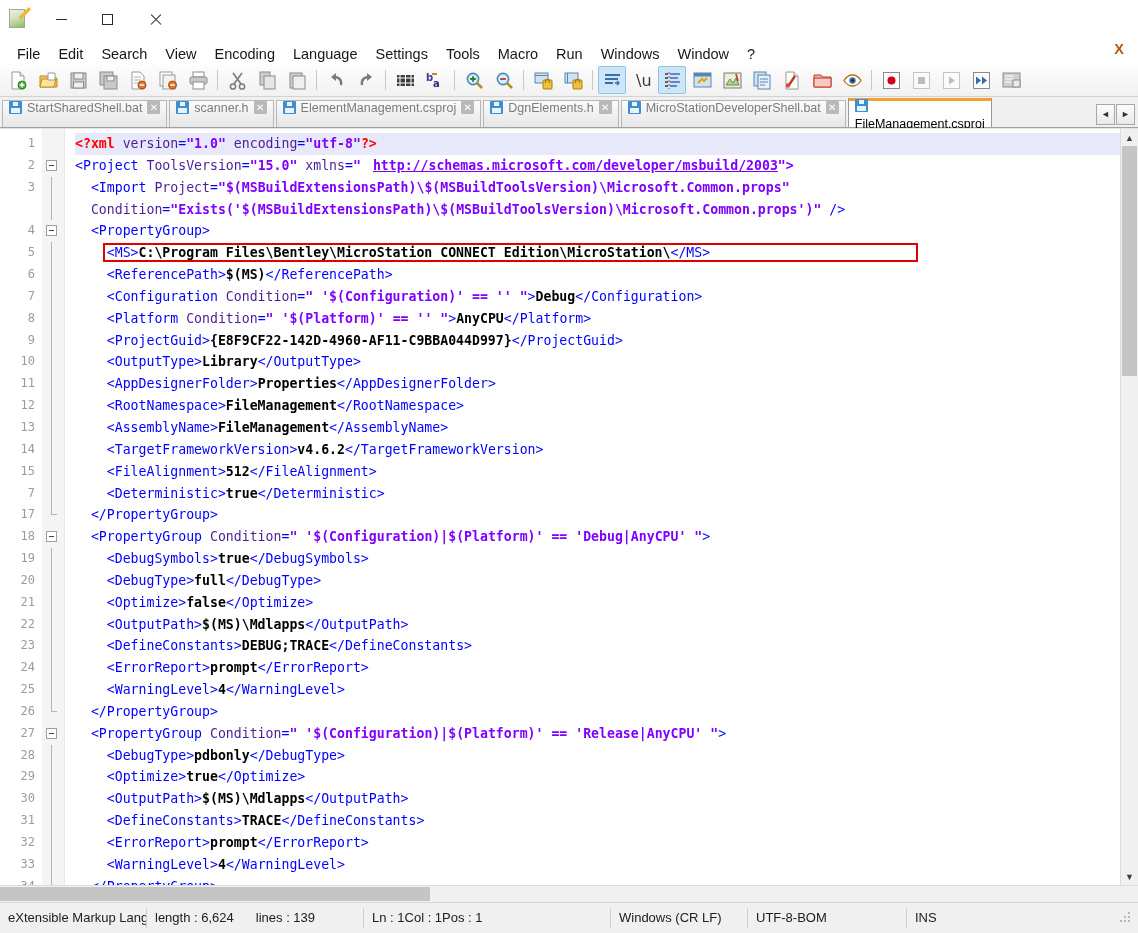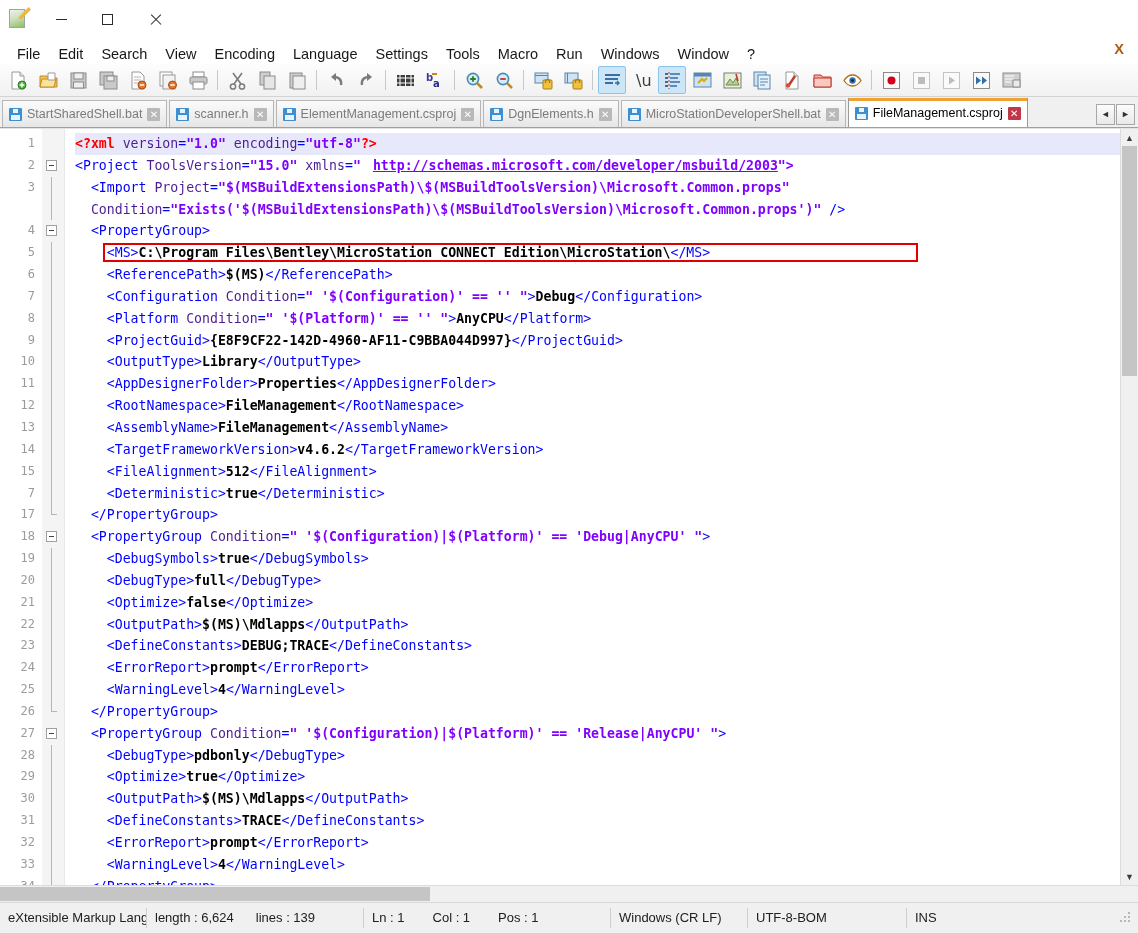--- a/index.html
+++ b/index.html
@@ -36,24 +36,24 @@
   .toolbar{height:32px;background:linear-gradient(#fdfdfd,#f1f1f1);
            border-bottom:1px solid #d3d3d3;display:flex;align-items:center;padding-left:3px;flex:0 0 auto;}
   .tb{width:26px;height:26px;margin:0 1px;display:flex;align-items:center;justify-content:center;position:relative;border:1px solid transparent;border-radius:2px;}
   .tb.on{background:#cde6f7;border:1px solid #8cc3e8;}
   .tbsep{width:1px;height:20px;background:#c8c8c8;margin:0 4px;}
   .tb svg{display:block;}
 
   
   .tabbar{height:30px;background:#f0f0f0;display:flex;align-items:flex-end;flex:0 0 auto;
           border-bottom:1px solid #a0a0a0;padding-left:2px;}
-  .tab{height:26px;display:flex;align-items:center;gap:5px;padding:0 6px 0 6px;margin-right:2px;
+  .tab{height:26px;display:flex;align-items:flex-start;gap:5px;padding:0 6px 0 6px;margin-right:2px;
        background:linear-gradient(#fbfbfb,#e6e6e6);border:1px solid #b6b6b6;border-bottom:none;
        font-size:12.5px;color:#7b7b7b;white-space:nowrap;position:relative;}
-  .tab.active{background:#ffffff;color:#000000;border-color:#9a9a9a;height:28px;}
+  .tab.active{background:#ffffff;color:#000000;border-color:#9a9a9a;height:28px;flex-direction:column;}
   .tab.active:before{content:"";position:absolute;left:0;right:0;top:-1px;height:3px;background:#f0a132;}
   .tabicon{width:13px;height:13px;flex:0 0 auto;position:relative;background:#3d8fd1;border-radius:1px;}
   .tabicon:after{content:"";position:absolute;left:2px;bottom:1px;right:2px;height:5px;background:#e9f3fb;}
   .tabicon:before{content:"";position:absolute;left:4px;top:1px;width:5px;height:4px;background:#e9f3fb;}
   .tabclose{width:13px;height:13px;flex:0 0 auto;background:#b9b9b9;color:#fff;font-size:10px;line-height:13px;text-align:center;border-radius:1px;font-family:"Liberation Sans",sans-serif;}
   .tab.active .tabclose{background:#c0394b;}
   .tabscroll{margin-left:auto;display:flex;align-items:center;height:26px;padding-right:3px;gap:1px;}
   .tabscroll .sb{width:17px;height:19px;border:1px solid #a8a8a8;background:linear-gradient(#fcfcfc,#e9e9e9);
                  display:flex;align-items:center;justify-content:center;font-size:9px;color:#333;}
 
@@ -91,21 +91,21 @@
   .hs-track{flex:1 1 auto;position:relative;}
   .hs-thumb{position:absolute;left:0;top:1px;bottom:1px;width:430px;background:#c5c5c5;}
   .hs-corner{width:17px;background:#f0f0f0;}
 
   
   .statusbar{height:30px;background:#f0f0f0;display:flex;align-items:center;flex:0 0 auto;border-top:1px solid #d8d8d8;}
   .st{font-size:13px;color:#202020;padding:0 8px;height:22px;line-height:22px;white-space:nowrap;overflow:hidden;}
   .stsep{width:1px;height:20px;background:#cfcfcf;}
   .st.lang{width:130px;}
   .st.len{width:auto;min-width:200px;display:flex;gap:22px;}
-  .st.pos{width:auto;min-width:230px;display:flex;gap:28px;}
+  .st.pos{width:auto;min-width:230px;display:flex;gap:0;}
   .st.eol{width:120px;}
   .st.enc{width:142px;}
   .st.ins{width:52px;}
   .grip{width:16px;height:16px;margin-left:auto;margin-right:4px;position:relative;opacity:.55;}
   .grip i{position:absolute;width:2px;height:2px;background:#8a8a8a;}
 </style>
 </head>
 <body>
 
 <div class="app">

